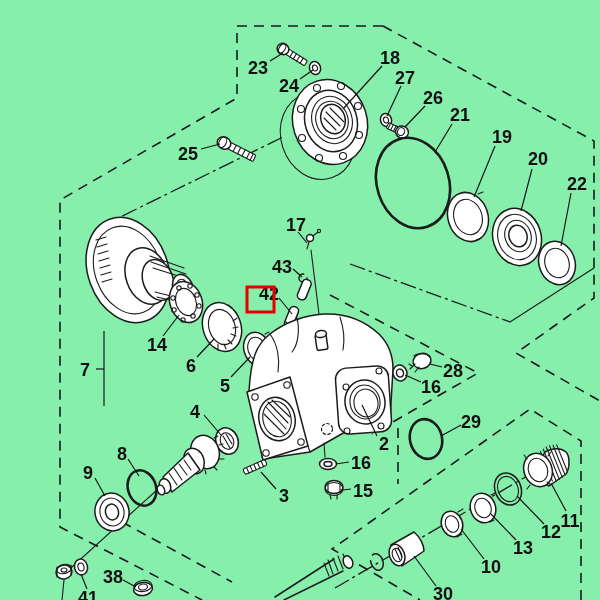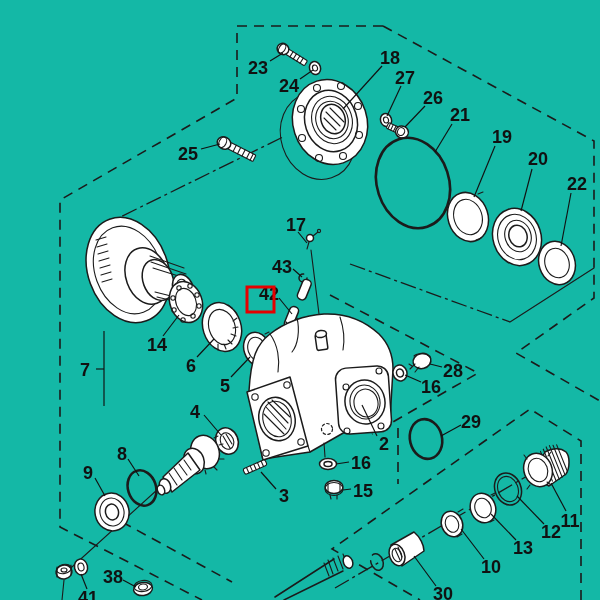--- a/index.html
+++ b/index.html
@@ -1,16 +1,16 @@
 <!DOCTYPE html>
 <html><head>
 <meta charset="utf-8">
 <style>
   html,body{margin:0;padding:0;background:#fff;}
-  #stage{position:relative;width:600px;height:600px;background:#14b8a6;overflow:hidden;
+  #stage{position:relative;width:600px;height:600px;background:#86efac;overflow:hidden;
          font-family:"Liberation Sans",sans-serif;text-align:right;}
   svg{display:block;}
   .art{stroke:#1b1b1b;stroke-width:1.5;fill:none;stroke-linecap:round;stroke-linejoin:round;}
   .artf{stroke:#1b1b1b;stroke-width:1.5;fill:#fff;stroke-linecap:round;stroke-linejoin:round;}
   .thin{stroke-width:1.1;}
   .thick{stroke-width:2.6;}
   .bound{stroke:#1b1b1b;stroke-width:1.6;fill:none;stroke-dasharray:10 7;}
   .chain{stroke:#1b1b1b;stroke-width:1.3;fill:none;stroke-dasharray:16 4 3 4;}
   .dots{stroke-dasharray:2.5 2.5;stroke-width:1.2;}
   .leader{stroke:#111;stroke-width:1.15;fill:none;}

